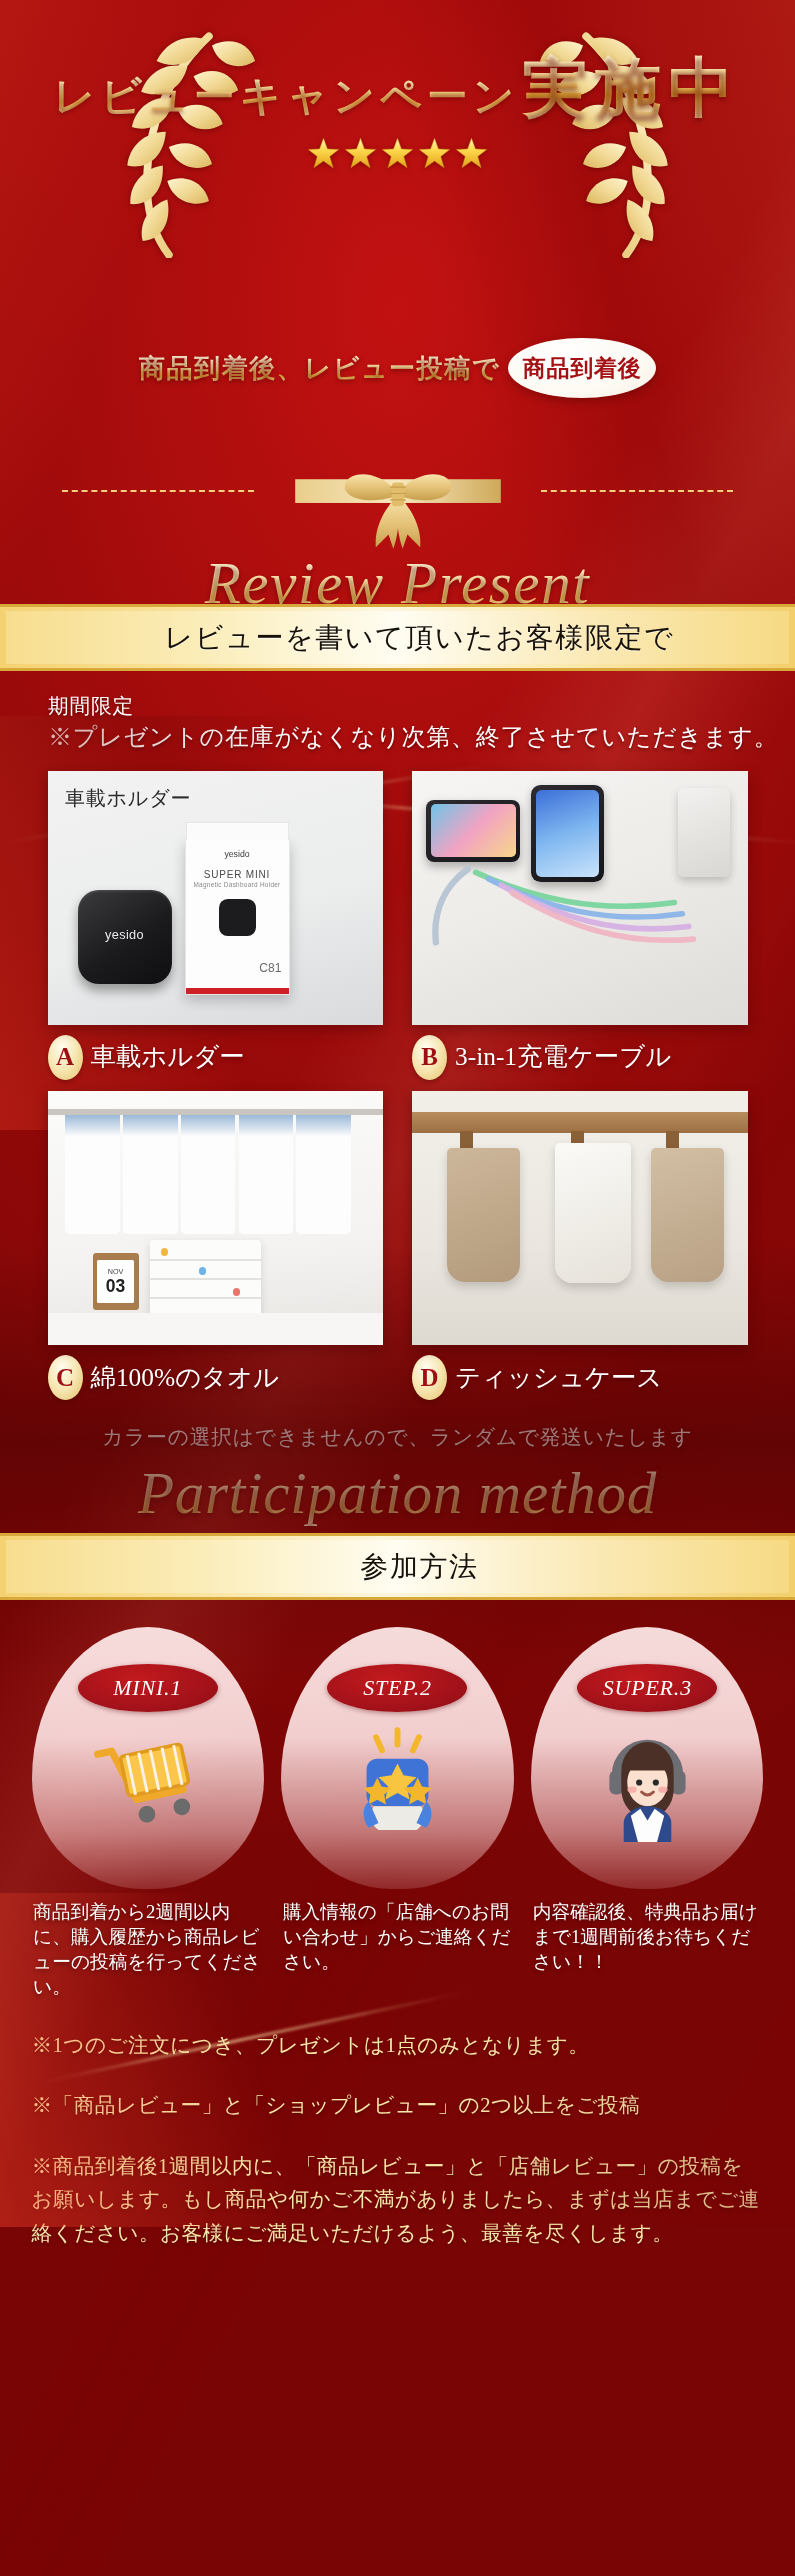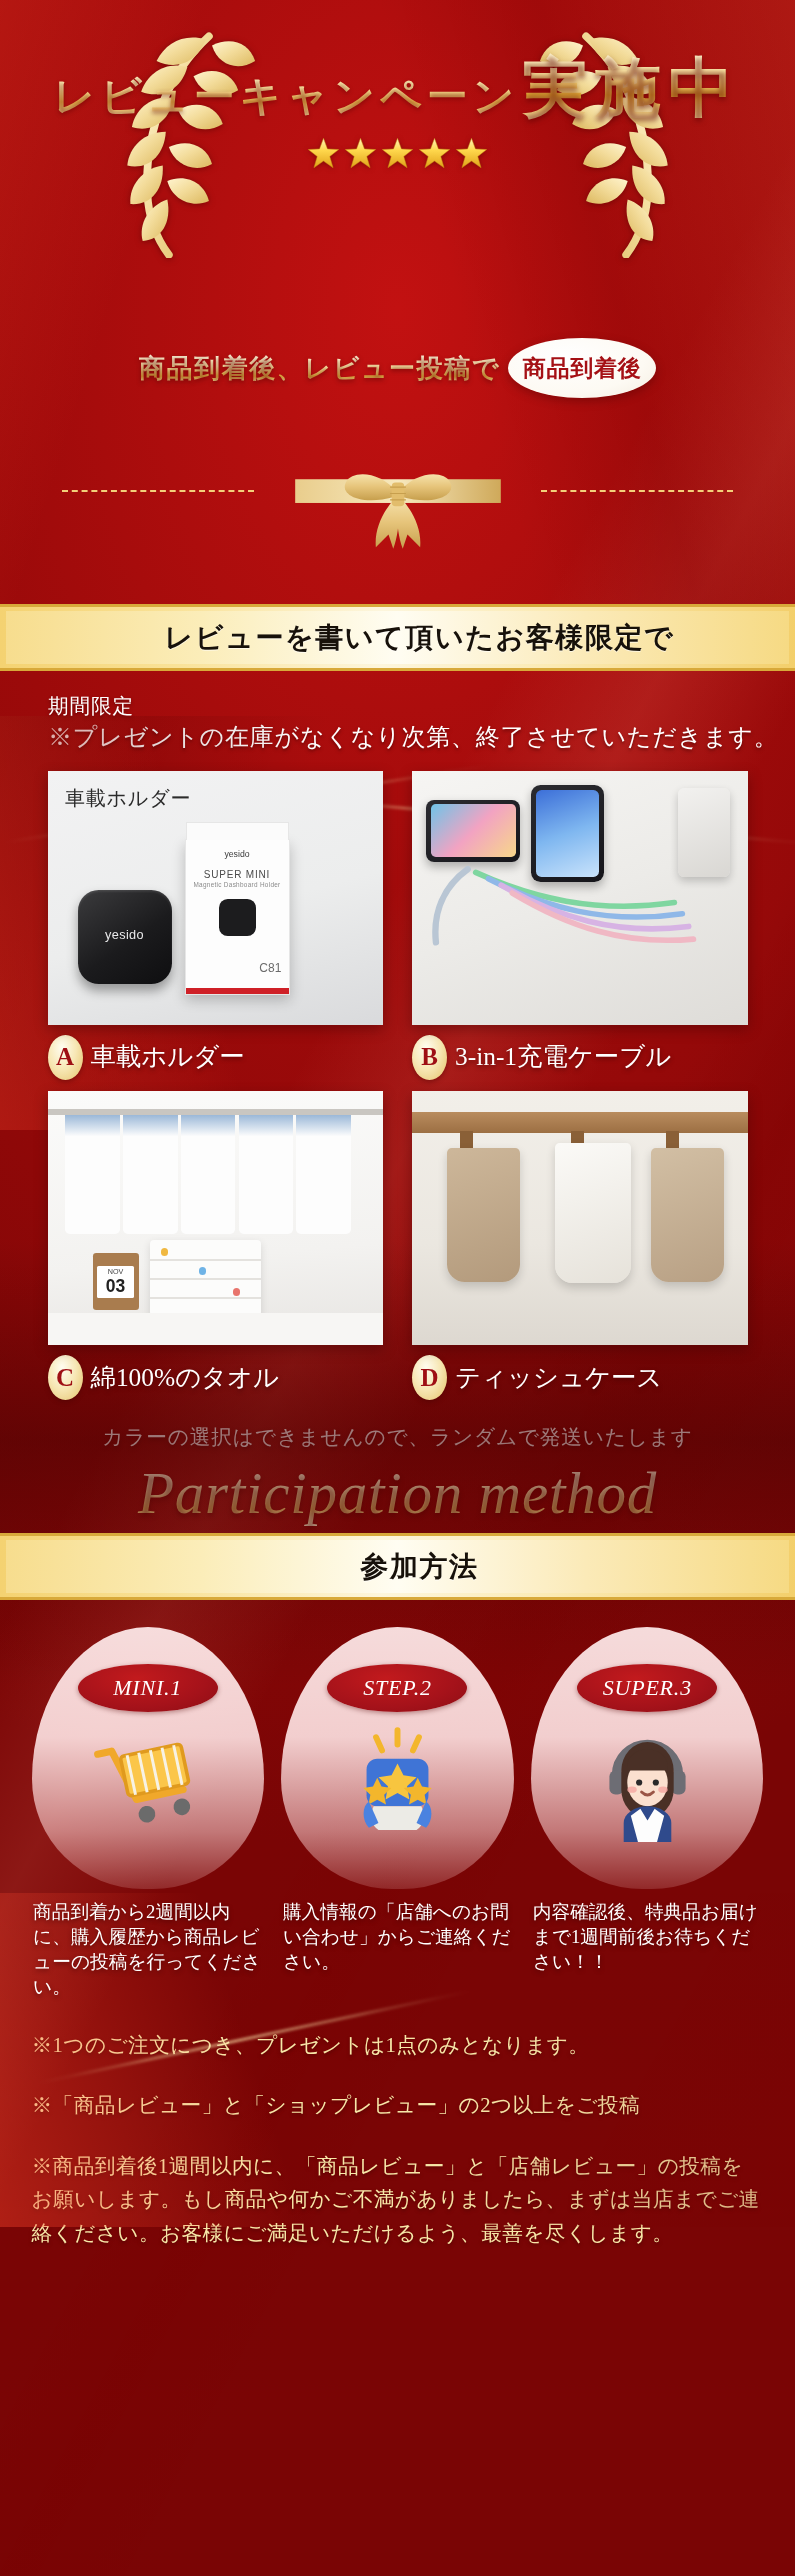--- a/index.html
+++ b/index.html
@@ -137,21 +137,21 @@
     background:linear-gradient(90deg,#f4d271 0%,#f9e298 22%,#fdf6dd 48%,#fbeab3 70%,#f3cf6b 100%);
     border-top:3.2px solid #d8a93a; border-bottom:3.2px solid #d8a93a;
     display:flex; align-items:center; justify-content:center;
   }
   .band-inner {
     width:calc(100% - 12.7px); height:calc(100% - 8px);
     background:linear-gradient(90deg,#f7dd8e 0%,#fbedb9 25%,#fffdf2 50%,#fbeab8 74%,#f6da84 100%);
     display:flex; align-items:center; justify-content:center;
   }
   .band-text {
-    color:#17110a; font-size:28px; font-weight:700; letter-spacing:1.6px;
+    color:#17110a; font-size:28px; font-weight:400; letter-spacing:1.6px;
     text-shadow:0 0.8px 0 rgba(255,255,255,.6);
     margin-left:44px;
   }
 
   
   .limited {
     padding:20.7px 0 6.4px 48px;
     color:#ffffff;
   }
   .limited .l1 { font-size:20.7px; letter-spacing:0.8px; text-shadow:0 1.6px 3.2px rgba(60,0,0,.6); }
@@ -381,20 +381,21 @@
         <rect x="0" y="18" width="260" height="30" fill="url(#rg2)"></rect>
         <path d="M128 34 C108 8 72 6 64 22 C56 38 84 52 126 40 Z" fill="url(#rg)"></path>
         <path d="M132 34 C152 8 188 6 196 22 C204 38 176 52 134 40 Z" fill="url(#rg)"></path>
         <path d="M126 42 C110 60 100 82 102 104 L118 88 L124 106 C132 84 132 60 130 44 Z" fill="url(#rg)"></path>
         <path d="M134 42 C150 60 160 82 158 104 L142 88 L136 106 C128 84 128 60 130 44 Z" fill="url(#rg)"></path>
         <rect x="122" y="22" width="16" height="30" rx="5" fill="#e2bd6c"></rect>
         <path d="M120 28 h20 M120 36 h20 M120 44 h20" stroke="#c79f4d" stroke-width="1.5"></path>
       </svg>
     </div>
 
+    <div class="review-present">Review  Present</div>
   </div>
 
   <div class="band">
     <div class="band-inner">
       <div class="band-text">レビューを書いて頂いたお客様限定で</div>
     </div>
   </div>
 
   <div class="limited">
     <div class="l1">期間限定</div>
@@ -466,21 +467,21 @@
         <div style="position:absolute;left:0;right:0;top:17.5px;height:6.4px;background:#c9c6c1;"></div>
         <div style="position:absolute;left:17.5px;top:24px;right:32px;height:119px;display:flex;gap:3.2px;">
           <div style="flex:1;background:linear-gradient(180deg,#9bb8d8 0%,#fdfdfd 18%);border-radius:0 0 4.8px 4.8px;"></div>
           <div style="flex:1;background:linear-gradient(180deg,#9bb8d8 0%,#fdfdfd 18%);border-radius:0 0 4.8px 4.8px;"></div>
           <div style="flex:1;background:linear-gradient(180deg,#9bb8d8 0%,#fdfdfd 18%);border-radius:0 0 4.8px 4.8px;"></div>
           <div style="flex:1;background:linear-gradient(180deg,#9bb8d8 0%,#fdfdfd 18%);border-radius:0 0 4.8px 4.8px;"></div>
           <div style="flex:1;background:linear-gradient(180deg,#9bb8d8 0%,#fdfdfd 18%);border-radius:0 0 4.8px 4.8px;"></div>
         </div>
         <div style="position:absolute;left:45px;bottom:35px;width:46px;height:57px;background:#a97c4e;border-radius:3.2px;
                     display:flex;flex-direction:column;align-items:center;justify-content:center;">
-          <div style="background:#fff;width:37px;height:32px;border-radius:1.6px;display:flex;flex-direction:column;
+          <div style="background:#fff;width:37px;height:43px;border-radius:1.6px;display:flex;flex-direction:column;
                       align-items:center;justify-content:center;">
             <div style="font-family:'Liberation Sans',sans-serif;font-size:7.2px;color:#444;">NOV</div>
             <div style="font-family:'Liberation Sans',sans-serif;font-size:17.5px;color:#222;font-weight:700;">03</div>
           </div>
         </div>
         <div style="position:absolute;left:102px;bottom:29px;width:111px;height:76px;background:#fcfcfb;border-radius:4px;
                     box-shadow:0 3.2px 8px rgba(0,0,0,.12);">
           <div style="position:absolute;left:0;right:0;top:19px;height:1.6px;background:#e4e2de;"></div>
           <div style="position:absolute;left:0;right:0;top:38px;height:1.6px;background:#e4e2de;"></div>
           <div style="position:absolute;left:0;right:0;top:57px;height:1.6px;background:#e4e2de;"></div>

